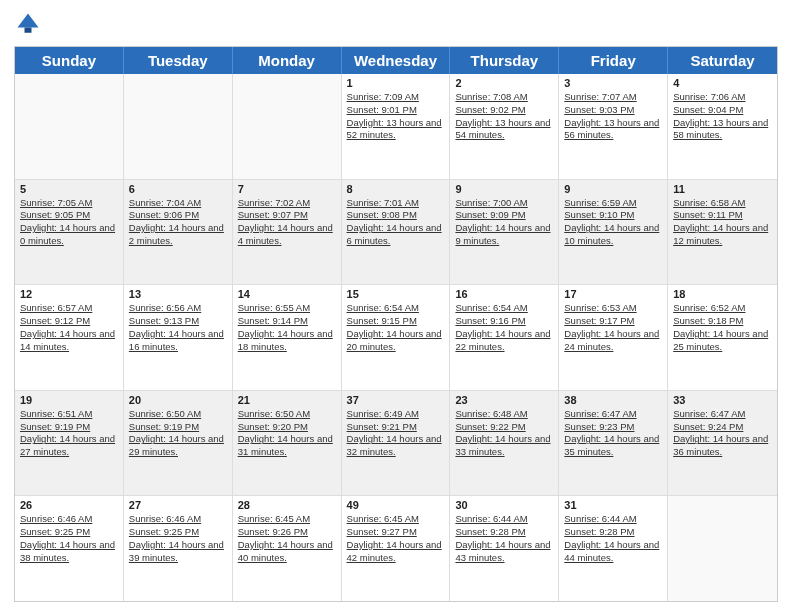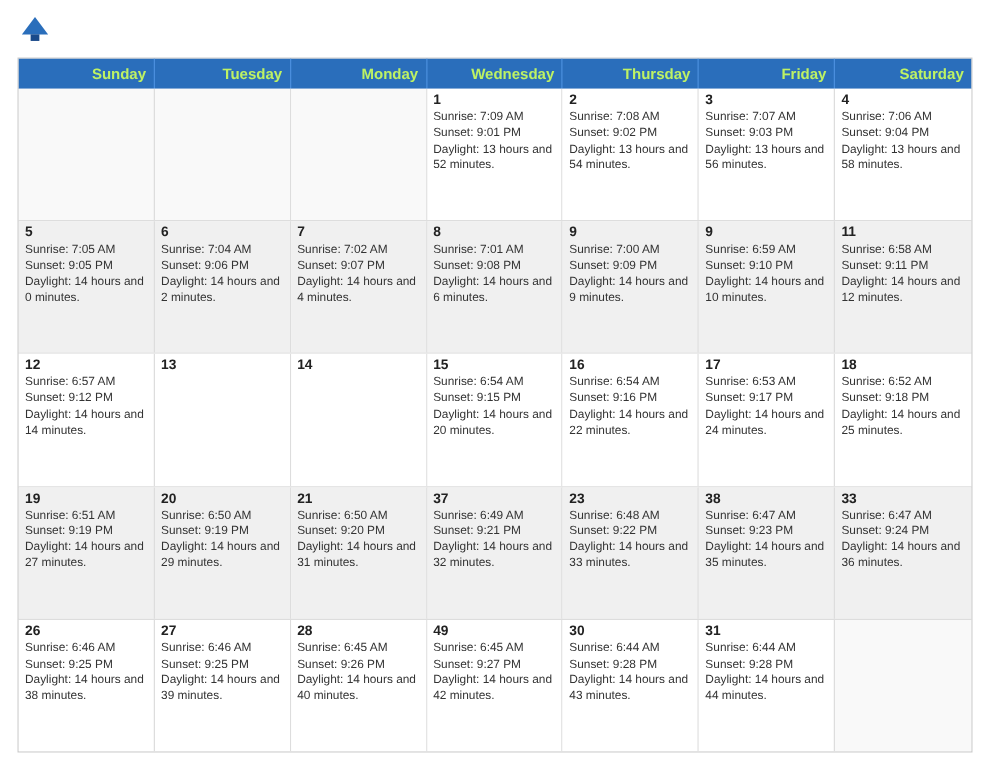--- a/index.html
+++ b/index.html
@@ -64,26 +64,26 @@
       display: flex;
       flex-direction: column;
       border: 1px solid #ccc;
     }
     .cal-header {
       display: grid;
       grid-template-columns: repeat(7, 1fr);
       background: #2a6ebb;
     }
     .cal-header-cell {
-      color: #bef264;
-      font-weight: bold;
-      font-size: 12px;
+      color: #ffffff;
+      font-weight: bold;
+      font-size: 15px;
       padding: 5px 6px;
       border-right: 1px solid #4a8edd;
-      text-align: right;
+      text-align: center;
     }
     .cal-header-cell:last-child { border-right: none; }
     .cal-body {
       flex: 1;
       display: flex;
       flex-direction: column;
     }
     .cal-row {
       display: grid;
       grid-template-columns: repeat(7, 1fr);
@@ -104,20 +104,21 @@
     .cal-cell.shaded { background: #f0f0f0; }
     .day-num {
       font-weight: bold;
       font-size: 11px;
       margin-bottom: 2px;
       color: #222;
     }
     .cell-text {
       line-height: 1.35;
       color: #333;
+      text-decoration: underline;
     }
   </style>
 </head>
 <body>
 
 <div class="page">
   <div class="header">
     <div class="logo">
       <svg class="logo-icon" viewBox="0 0 32 32">
         <polygon points="16,4 28,20 4,20" fill="#2a6ebb"></polygon>
@@ -196,23 +197,25 @@
             <div class="cell-text">Sunrise: 6:58 AM<br>Sunset: 9:11 PM<br>Daylight: 14 hours and 12 minutes.</div>
           </div>
         </div>
         <div class="cal-row">
           <div class="cal-cell">
             <div class="day-num">12</div>
             <div class="cell-text">Sunrise: 6:57 AM<br>Sunset: 9:12 PM<br>Daylight: 14 hours and 14 minutes.</div>
           </div>
           <div class="cal-cell">
             <div class="day-num">13</div>
+            <div class="cell-text">Sunrise: 6:56 AM<br>Sunset: 9:13 PM<br>Daylight: 14 hours and 16 minutes.</div>
           </div>
           <div class="cal-cell">
             <div class="day-num">14</div>
+            <div class="cell-text">Sunrise: 6:55 AM<br>Sunset: 9:14 PM<br>Daylight: 14 hours and 18 minutes.</div>
           </div>
           <div class="cal-cell">
             <div class="day-num">15</div>
             <div class="cell-text">Sunrise: 6:54 AM<br>Sunset: 9:15 PM<br>Daylight: 14 hours and 20 minutes.</div>
           </div>
           <div class="cal-cell">
             <div class="day-num">16</div>
             <div class="cell-text">Sunrise: 6:54 AM<br>Sunset: 9:16 PM<br>Daylight: 14 hours and 22 minutes.</div>
           </div>
           <div class="cal-cell">

